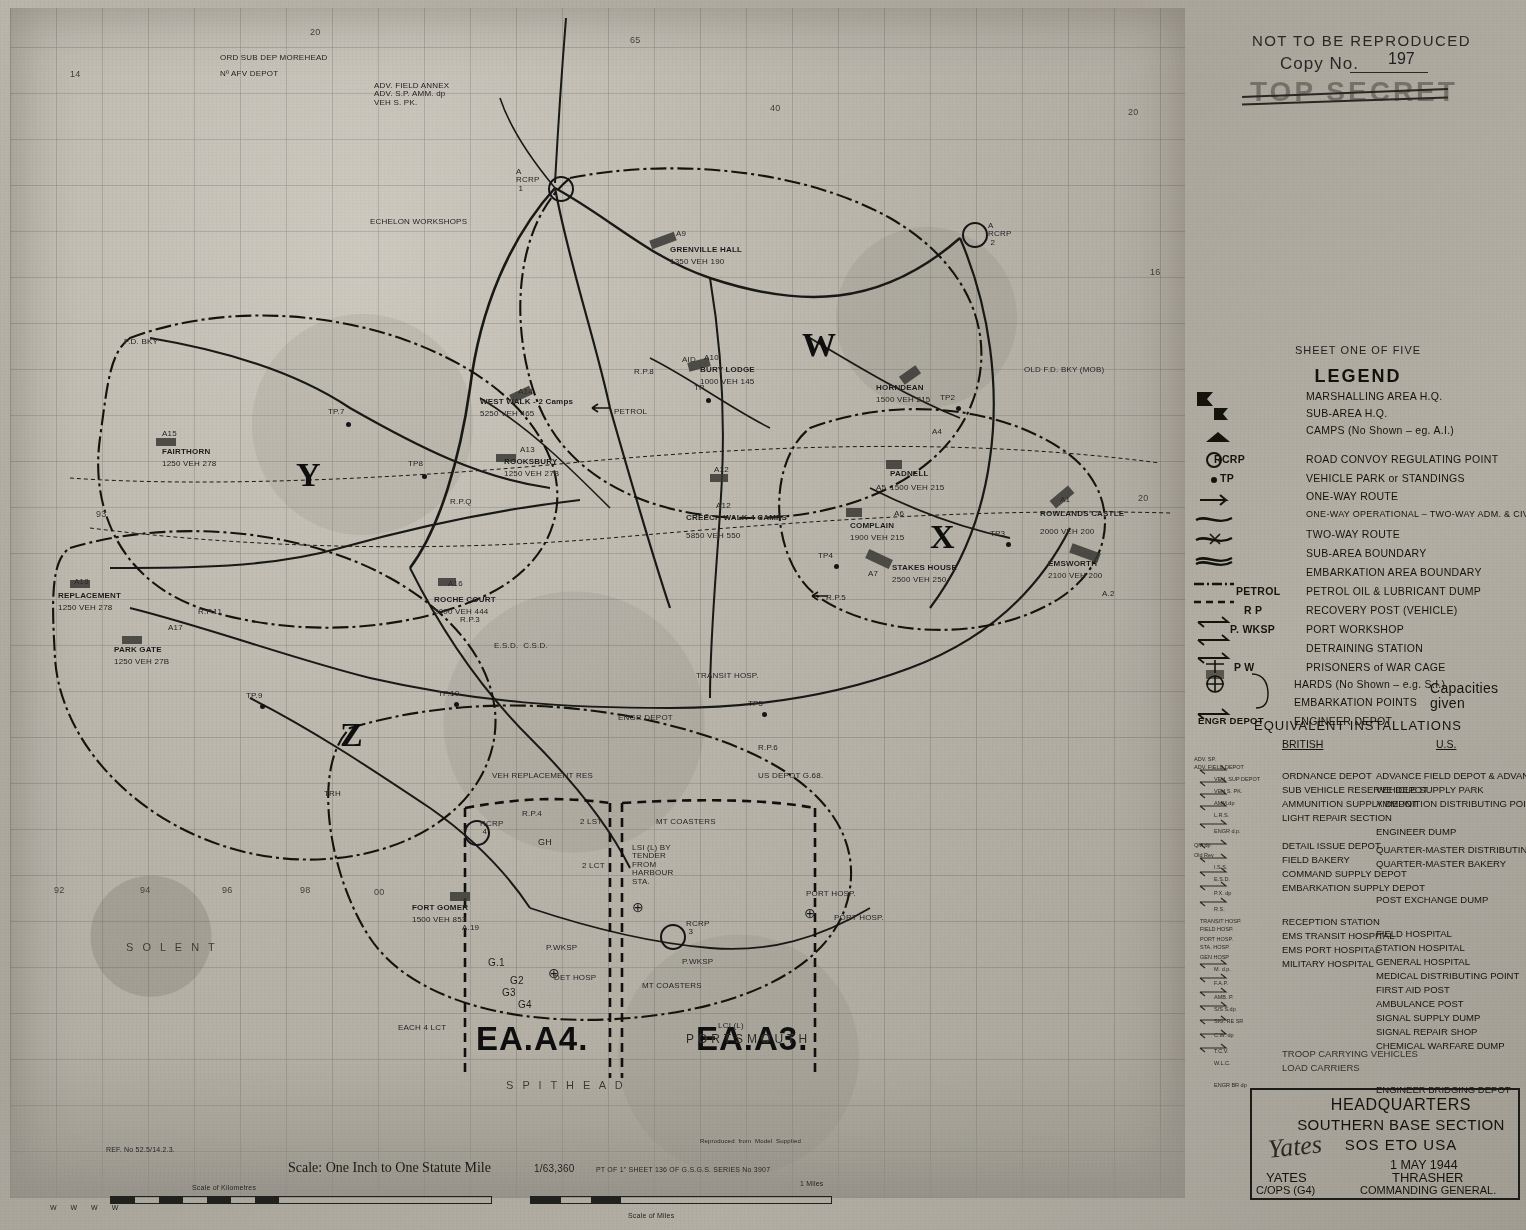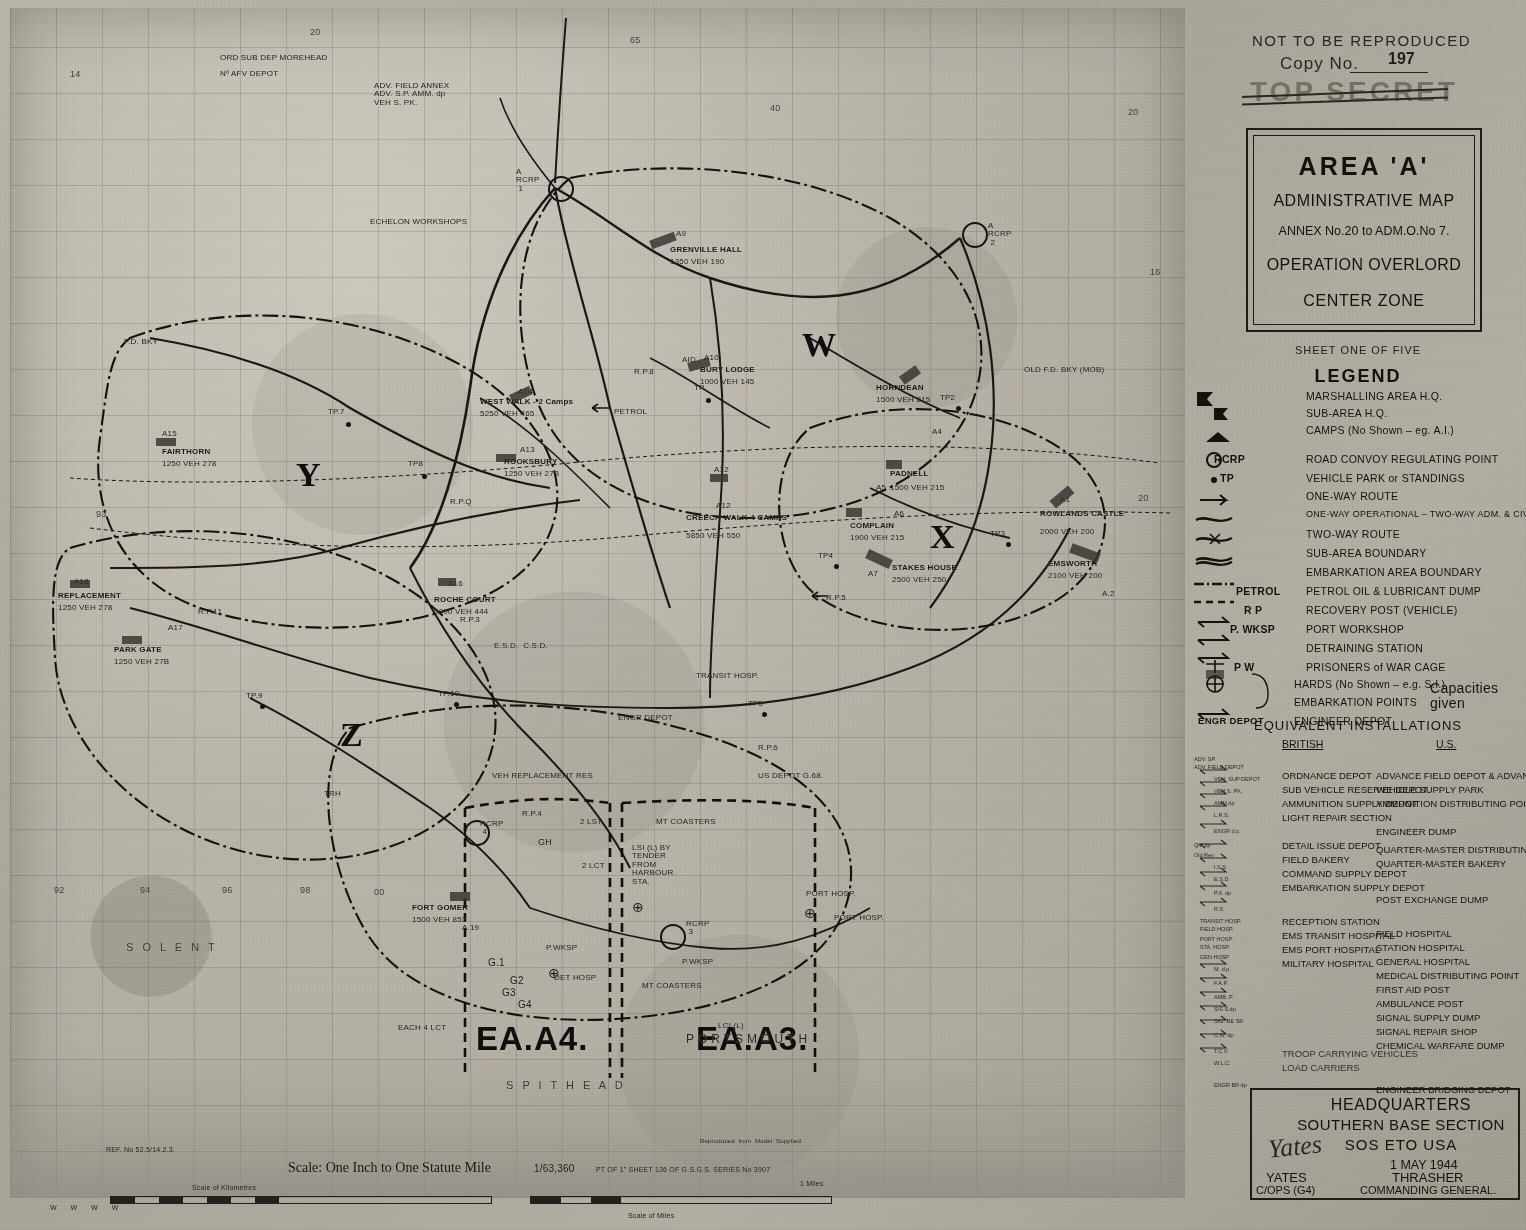--- a/index.html
+++ b/index.html
@@ -41,21 +41,21 @@
       font-family:"Liberation Sans",sans-serif;letter-spacing:1px;}
   .rcrp{position:absolute;width:22px;height:22px;border:2px solid #17171a;border-radius:50%;}
   .tpdot{position:absolute;width:5px;height:5px;background:#17171a;border-radius:50%;}
   .blob{position:absolute;background:#3b3a36;opacity:.85;}
   
   #panel{position:absolute;left:1190px;top:0;width:336px;height:1230px;}
   .notrep{position:absolute;left:62px;top:32px;font-size:15px;letter-spacing:1.4px;color:#2a2a27;
      font-family:"Liberation Sans",sans-serif;}
   .copyno{position:absolute;left:90px;top:54px;font-size:17px;letter-spacing:1px;color:#2a2a27;}
   .copyline{position:absolute;left:160px;top:72px;width:78px;height:1px;background:#2a2a27;}
-  .copynum{position:absolute;left:198px;top:50px;font-size:16px;font-weight:bold;color:#222;}
+  .copynum{position:absolute;left:198px;top:50px;font-size:16px;font-weight:normal;color:#222;}
   .topsecret{position:absolute;left:60px;top:76px;font-size:28px;font-weight:bold;letter-spacing:3px;
       color:#4a473f;font-family:"Liberation Sans",sans-serif;opacity:.55;}
   .strike{position:absolute;left:52px;top:92px;width:206px;height:2px;background:#2b2a26;transform:rotate(-2.2deg);}
   .strike2{position:absolute;left:52px;top:100px;width:206px;height:2px;background:#2b2a26;transform:rotate(-2deg);}
   #titlebox{position:absolute;left:56px;top:128px;width:232px;height:200px;border:2px solid #1e1e1b;}
   #titlebox .inner{position:absolute;inset:5px;border:1px solid #1e1e1b;}
   .tline{position:absolute;width:100%;text-align:center;color:#16160f;font-family:"Liberation Sans",sans-serif;}
   .sheetone{position:absolute;left:0;top:344px;width:336px;text-align:center;font-size:11px;letter-spacing:1px;color:#23231f;}
   .legend-title{position:absolute;left:0;top:366px;width:336px;text-align:center;font-size:18px;letter-spacing:2px;font-weight:bold;color:#15150f;}
   .lg{position:absolute;font-size:10.5px;color:#16160f;letter-spacing:.3px;white-space:nowrap;}
@@ -333,29 +333,20 @@
   <div id="panel">
 
     <div class="notrep">NOT TO BE REPRODUCED</div>
     <div class="copyno">Copy No.</div>
     <div class="copyline"></div>
     <div class="copynum">197</div>
     <div class="topsecret">TOP SECRET</div>
     <div class="strike"></div>
     <div class="strike2"></div>
 
-    <div id="titlebox">
-      <div class="inner">
-        <div class="tline" style="top:16px;font-size:25px;font-weight:bold;letter-spacing:3px">AREA  'A'</div>
-        <div class="tline" style="top:56px;font-size:16px;letter-spacing:.5px">ADMINISTRATIVE MAP</div>
-        <div class="tline" style="top:88px;font-size:12.5px">ANNEX No.20 to ADM.O.No 7.</div>
-        <div class="tline" style="top:120px;font-size:16px;letter-spacing:.4px">OPERATION OVERLORD</div>
-        <div class="tline" style="top:156px;font-size:16px;letter-spacing:.6px">CENTER ZONE</div>
-      </div>
-    </div>
 
     <div class="sheetone">SHEET ONE OF FIVE</div>
     <div class="legend-title">LEGEND</div>
 
     <svg width="110" height="300" style="position:absolute;left:2px;top:388px">
       <path d="M5 4 l16 0 l-6 7 l6 7 l-16 0 Z" fill="#16160f"></path>
       <path d="M22 20 l14 0 l-5 6 l5 6 l-14 0 Z" fill="#16160f"></path>
       <path d="M26 44 l12 10 l-24 0 Z" fill="#16160f"></path>
       <circle cx="22" cy="72" r="7" fill="none" stroke="#16160f" stroke-width="2"></circle>
       <circle cx="22" cy="92" r="3" fill="#16160f"></circle>

